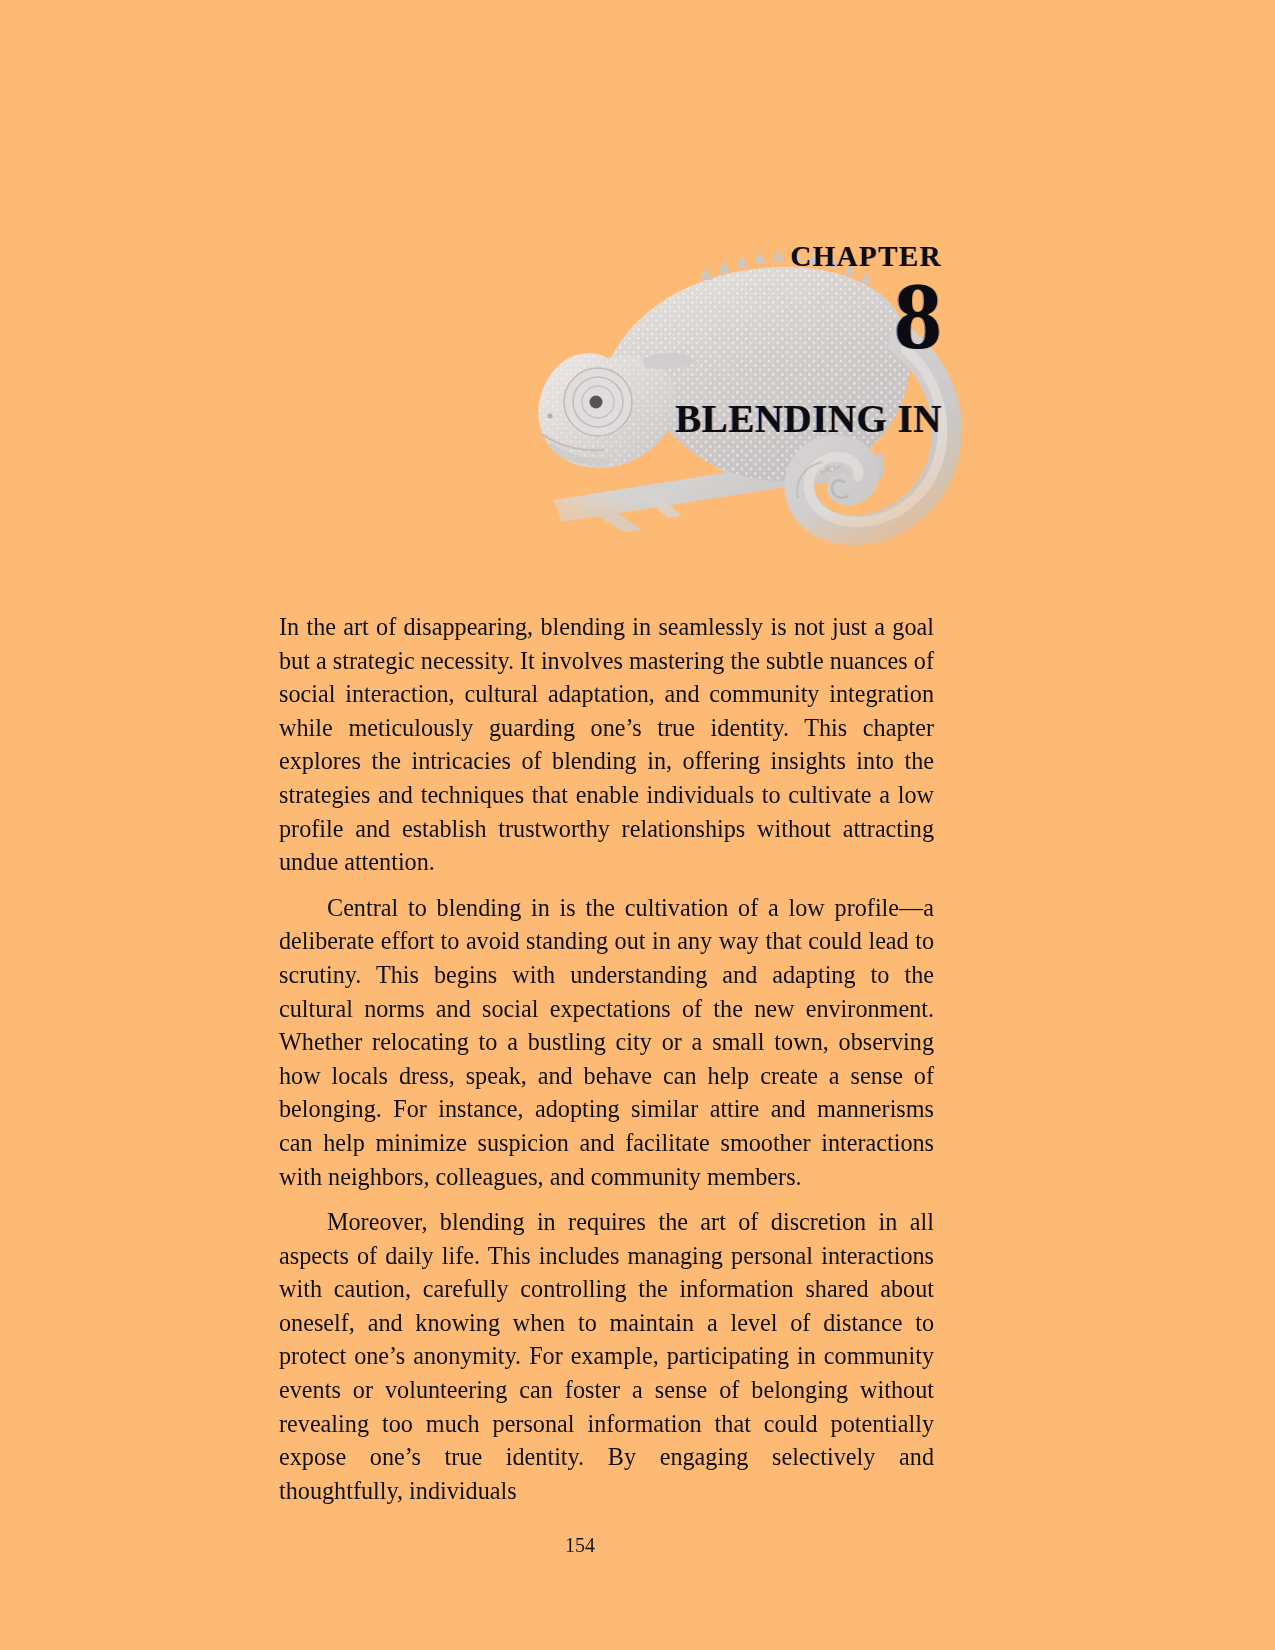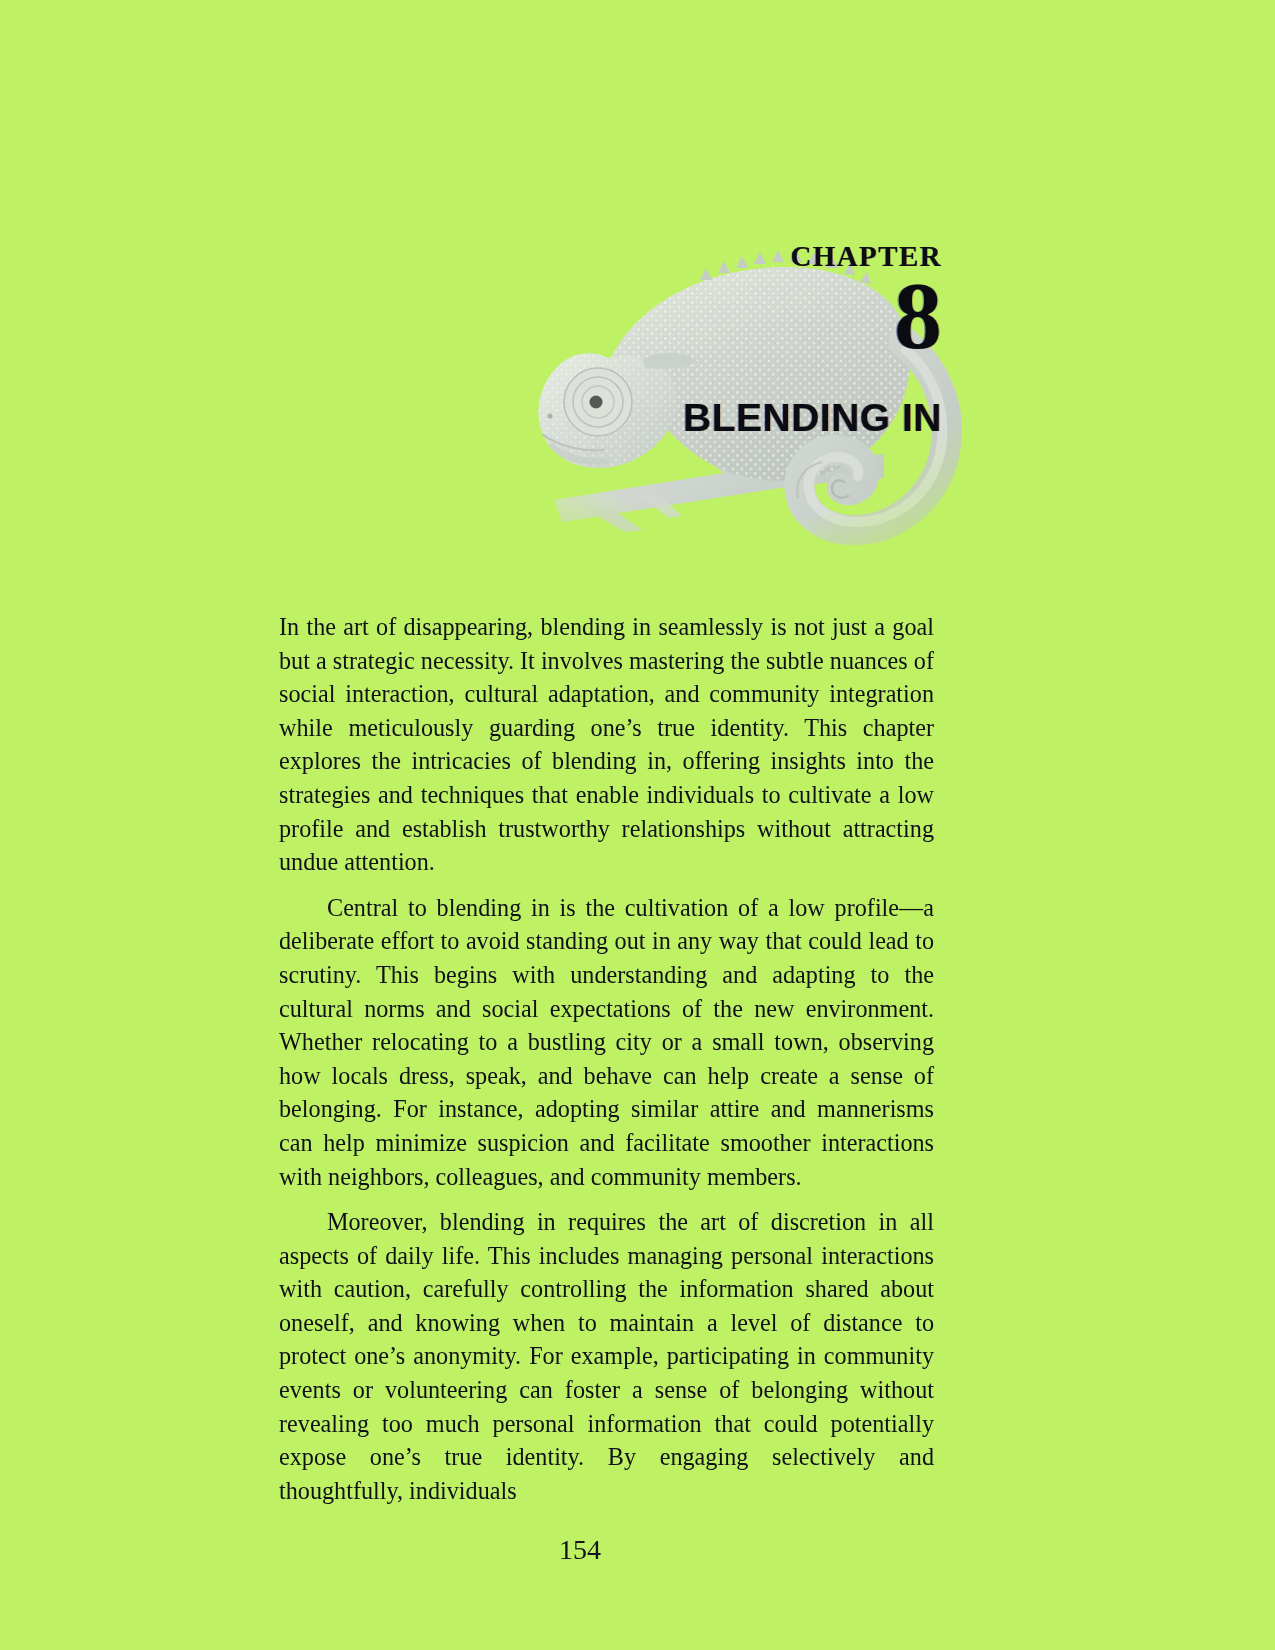--- a/index.html
+++ b/index.html
@@ -12,21 +12,21 @@
     height: 1650px;
     font-family: "Liberation Serif", "DejaVu Serif", serif;
     color: #111111;
     overflow: hidden;
   }
 
   .page {
     position: relative;
     width: 1275px;
     height: 1650px;
-    background: #bef264;
+    background: #fdba74;
   }
 
   
   .chapter-header {
     position: absolute;
     left: 0;
     top: 0;
     width: 1275px;
     height: 580px;
   }
@@ -72,21 +72,21 @@
 
   .chapter-title {
     position: absolute;
     right: 333px;
     top: 396px;
     font-size: 39px;
     font-weight: bold;
     letter-spacing: 0.5px;
     color: #0c0c13;
     white-space: nowrap;
-    font-family: Liberation Sans, sans-serif;
+    font-family: Liberation Serif, serif;
     text-shadow: 0.8px 0 0 rgba(150,90,40,0.42), -0.9px 0 0 rgba(40,60,150,0.42);
   }
 
   
   .body-text {
     position: absolute;
     left: 267px;
     top: 598px;
     width: 679px;
   }
@@ -105,21 +105,21 @@
     text-indent: 48px;
   }
 
   
   .page-number {
     position: absolute;
     left: 0;
     top: 1534px;
     width: 1160px;
     text-align: center;
-    font-size: 28px;
+    font-size: 20px;
     color: #14141c;
     font-family: "Liberation Serif", "DejaVu Serif", serif;
   }
 </style>
 </head>
 <body>
 
 <div class="page">
 
   <div class="chapter-header">

